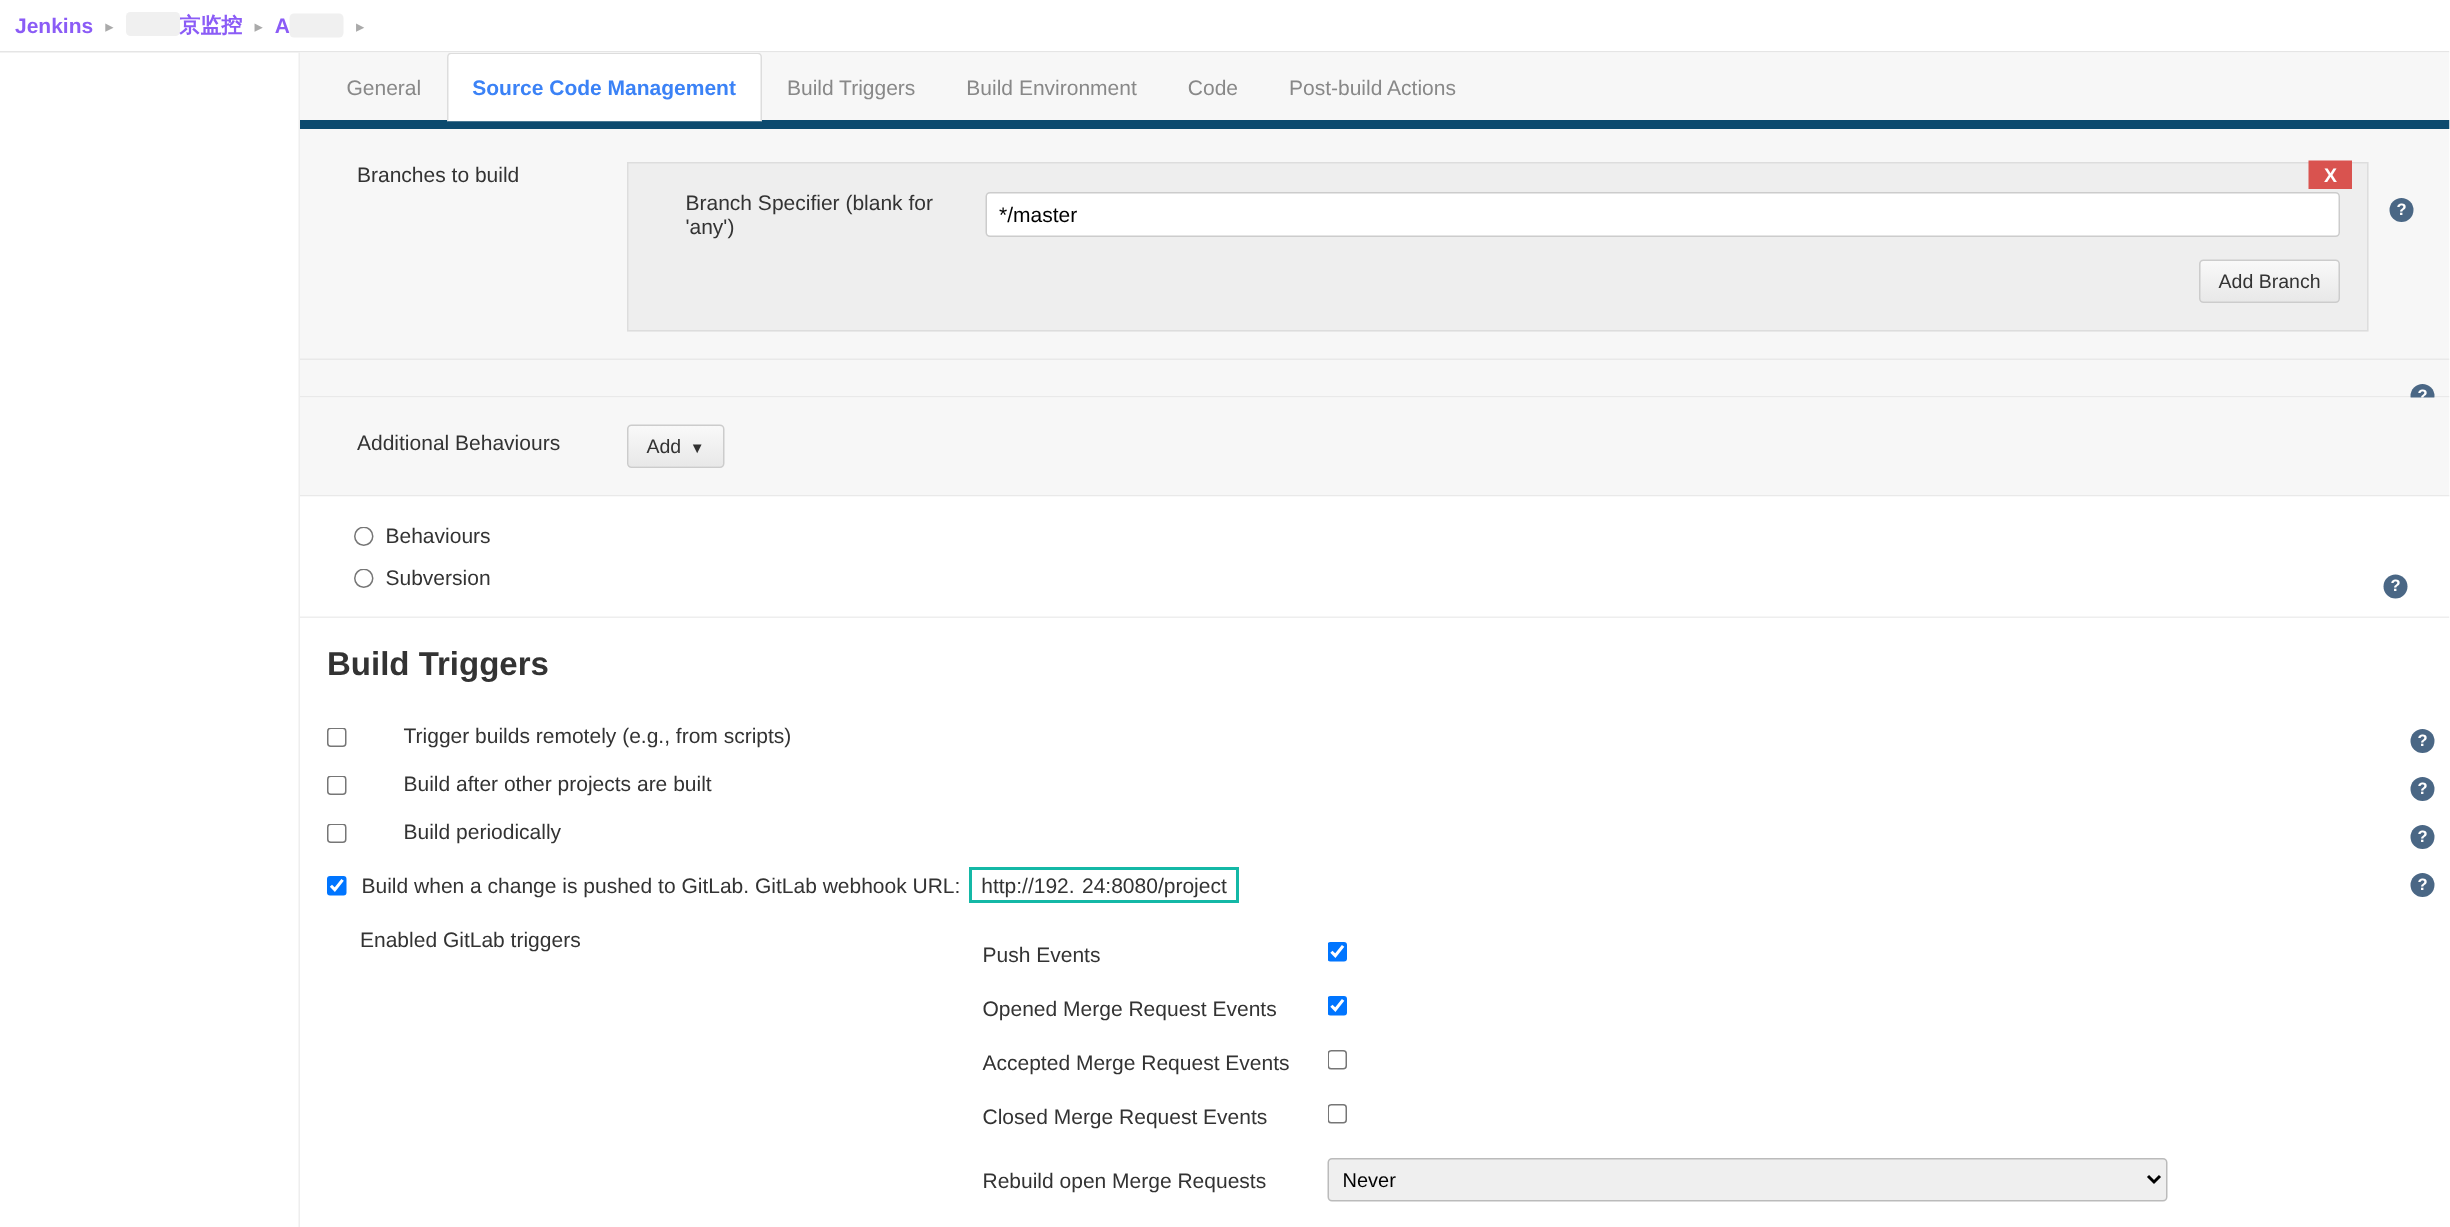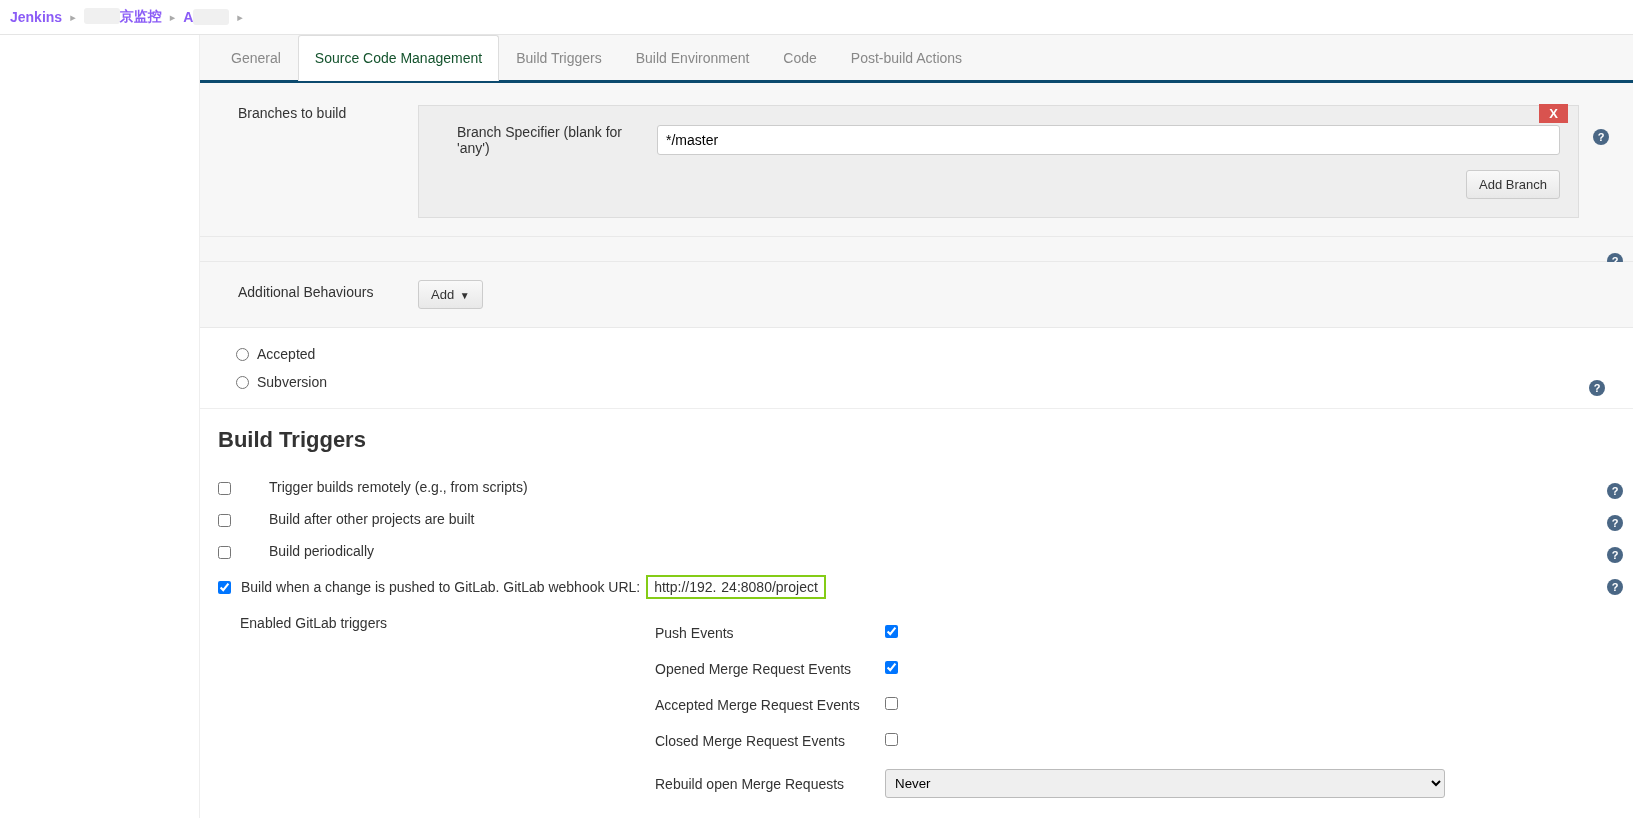--- a/index.html
+++ b/index.html
@@ -22,35 +22,35 @@
 .breadcrumb .item.obscured { background: #f0f0f0; color: #aaa; padding: 0 18px; border-radius: 3px; letter-spacing: 1px; }
 .breadcrumb .sep { color: #aaa; font-size: 11px; }
 
 .main { display: flex; }
 .left-col { width: 200px; flex: 0 0 200px; border-right: 1px solid #eee; min-height: 780px; }
 .content { flex: 1; padding: 0; position: relative; }
 
 .tabs {
   display: flex;
   background: #f7f7f7;
-  border-bottom: 3px solid #0c4a6e;
+  border-bottom: 6px solid #0c4a6e;
   padding: 0 14px;
   gap: 0;
 }
 .tab {
   padding: 14px 16px;
   color: #888;
   font-size: 14px;
   cursor: pointer;
   border: 1px solid transparent;
   margin-bottom: -1px;
 }
 .tab.active {
-  color: #14532d;
-  font-weight: normal;
+  color: #3b82f6;
+  font-weight: bold;
   background: #fff;
   border: 1px solid #ddd;
   border-bottom: 1px solid #fff;
   border-radius: 3px 3px 0 0;
 }
 
 .config-area { padding: 0; }
 .panel { background: #f7f7f7; padding: 12px 18px; border-bottom: 1px solid #e9e9e9; position: relative; }
 .panel.white { background: #fff; }
 .row { display: flex; align-items: flex-start; padding: 6px 0; }
@@ -103,21 +103,21 @@
 .check-row label, .radio-row label { color: #333; }
 
 h2.section { font-size: 22px; font-weight: bold; padding: 18px; }
 
 .trigger-opts { padding: 0 0 10px 0; }
 .trigger-opt { display: flex; align-items: flex-end; padding: 8px 18px; position: relative; gap: 28px; }
 .trigger-opt input[type=checkbox] { margin-right: 10px; }
 
 .gitlab-row { display: flex; align-items: center; padding: 8px 18px; position: relative; }
 .gitlab-row input[type=checkbox] { margin-right: 10px; }
-.url-box { border: 2px solid #84cc16; padding: 2px 6px; margin-left: 2px; display:inline-block; }
+.url-box { border: 2px solid #14b8a6; padding: 2px 6px; margin-left: 2px; display:inline-block; }
 .url-box .blur { color: #ccc; letter-spacing: 1px; }
 
 .sub-section { padding: 8px 0 8px 40px; display:flex; }
 .sub-section .sub-label { width: 415px; flex: 0 0 415px; color:#333; }
 .sub-section .sub-body { flex:1; }
 
 .gl-trigger-row { display:flex; align-items:center; padding: 10px 0; }
 .gl-trigger-row .gl-label { width: 230px; flex: 0 0 230px; color:#333; }
 .gl-trigger-row .gl-control { flex:1; }
 .gl-trigger-row select { width: 560px; max-width:100%; padding:5px; border:1px solid #bbb; border-radius:3px; }
@@ -179,21 +179,21 @@
           <div class="row-label row-label-indent">Additional Behaviours</div>
           <div class="row-body" style="flex:0 0 auto;">
             <button class="btn"><span>Add</span> <span class="caret">▼</span></button>
           </div>
         </div>
       </div>
 
       <div class="panel white" style="border-bottom:1px solid #eee;">
         <div class="radio-row">
           <input type="radio" name="scm" style="">
-          <label>Accepted</label>
+          <label>Behaviours</label>
         </div>
         <div class="radio-row">
           <input type="radio" name="scm" style="">
           <label>Subversion</label>
           <span class="help-icon row-right">?</span>
         </div>
       </div>
 
       <h2 class="section">Build Triggers</h2>
 

